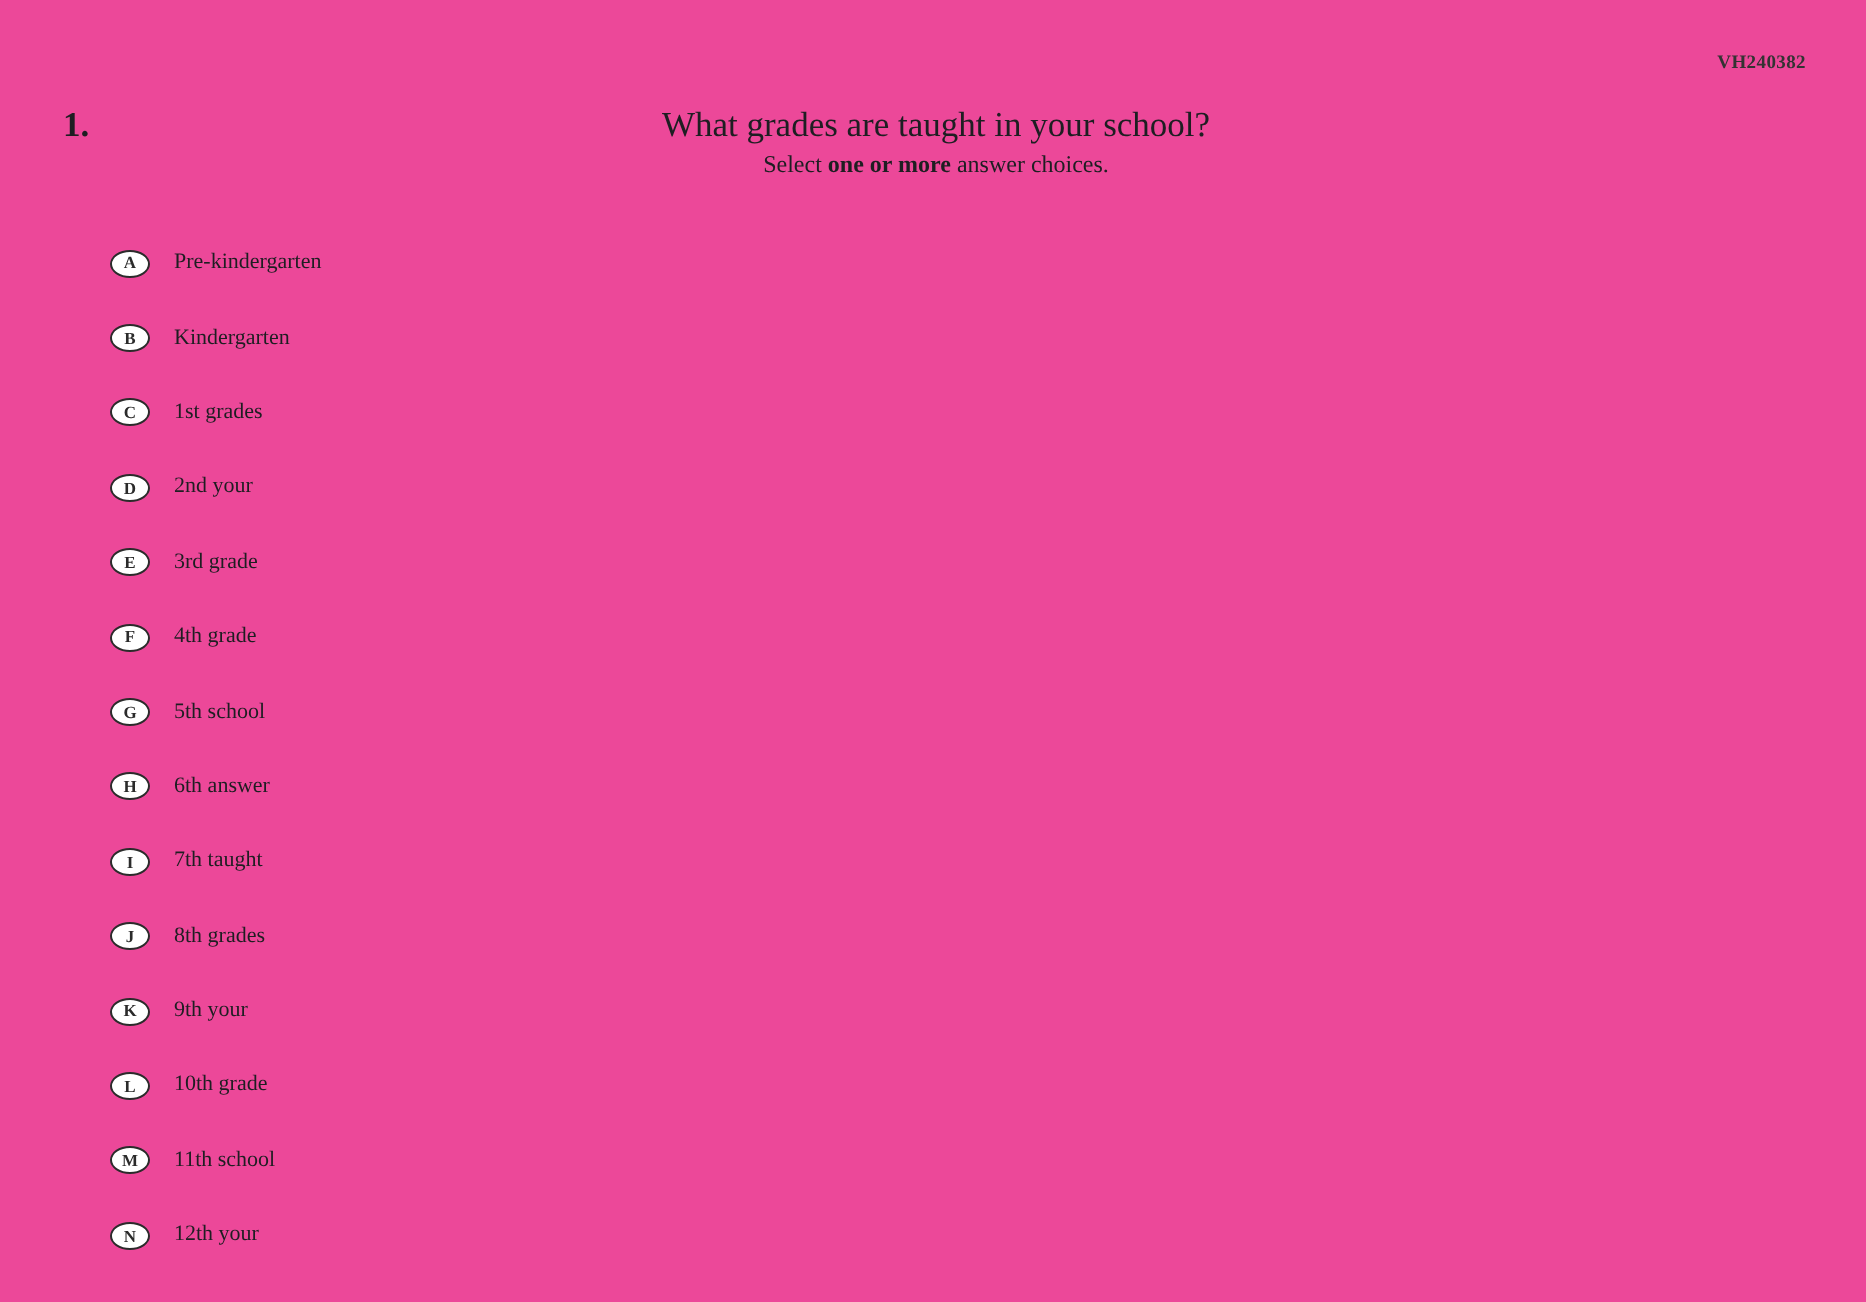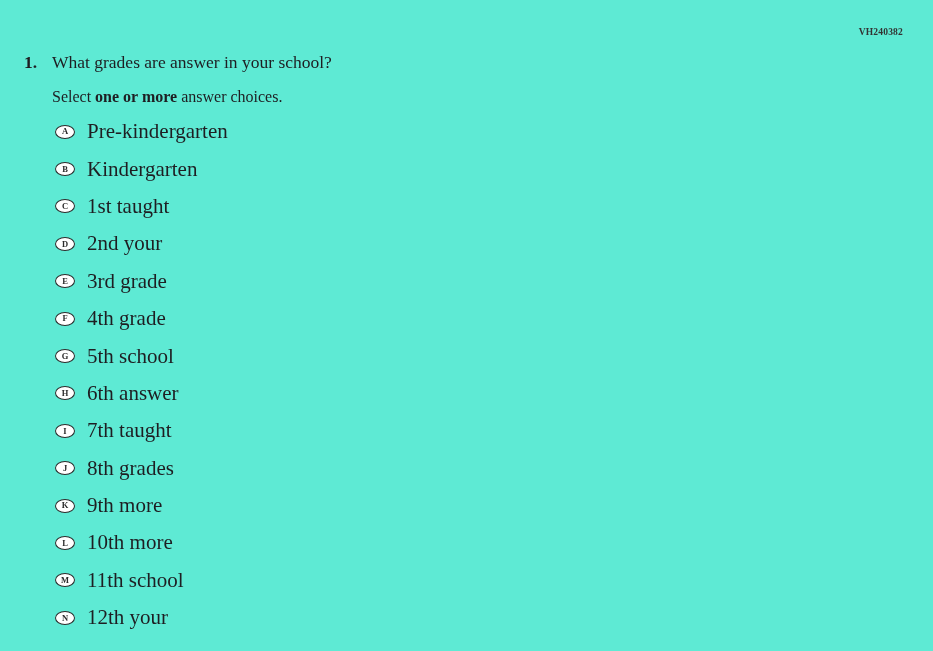--- a/index.html
+++ b/index.html
@@ -4,24 +4,25 @@
 <style>
   html, body {
     margin: 0;
     padding: 0;
     background: #ffffff;
   }
   .page {
     position: relative;
     width: 933px;
     height: 651px;
-    background: #5eead4;
+    background: #ec4899;
     font-family: "Liberation Serif", "DejaVu Serif", serif;
     color: #1e1e22;
     overflow: hidden;
+    text-align: center;
   }
   .accession-code {
     position: absolute;
     top: 27px;
     right: 30px;
     font-size: 9.5px;
     font-weight: bold;
     color: #333333;
     letter-spacing: 0.2px;
   }
@@ -39,23 +40,23 @@
   }
   .question-number {
     font-weight: bold;
     width: 28px;
     flex: 0 0 28px;
   }
   .question-text {
     flex: 1;
   }
   .instruction-line {
-    margin-top: 14px;
+    margin-top: 2px;
     margin-left: 28px;
-    font-size: 16px;
+    font-size: 12px;
     line-height: 1.2;
   }
   .instruction-bold {
     font-weight: bold;
   }
   .choices {
     position: absolute;
     top: 113px;
     left: 55px;
     width: 800px;
@@ -76,54 +77,54 @@
     justify-content: center;
     font-size: 8.5px;
     font-weight: 600;
     color: #2b2b2b;
     line-height: 1;
     box-sizing: content-box;
     background: #ffffff;
   }
   .choice-label {
     margin-left: 12px;
-    font-size: 21px;
+    font-size: 11px;
     line-height: 1;
     white-space: nowrap;
   }
 </style>
 </head>
 <body>
 
 <div class="page">
 
   <div class="accession-code">VH240382</div>
 
   <div class="question-block">
     <div class="question-line">
       <span class="question-number">1.</span>
-      <span class="question-text">What grades are answer in your school?</span>
+      <span class="question-text">What grades are taught in your school?</span>
     </div>
     <div class="instruction-line">
       <span>Select </span><span class="instruction-bold">one or more</span><span> answer choices.</span>
     </div>
   </div>
 
   <div class="choices">
       <div class="choice-row">
         <span class="choice-bubble">A</span>
         <span class="choice-label">Pre-kindergarten</span>
       </div>
       <div class="choice-row">
         <span class="choice-bubble">B</span>
         <span class="choice-label">Kindergarten</span>
       </div>
       <div class="choice-row">
         <span class="choice-bubble">C</span>
-        <span class="choice-label">1st taught</span>
+        <span class="choice-label">1st grades</span>
       </div>
       <div class="choice-row">
         <span class="choice-bubble">D</span>
         <span class="choice-label">2nd your</span>
       </div>
       <div class="choice-row">
         <span class="choice-bubble">E</span>
         <span class="choice-label">3rd grade</span>
       </div>
       <div class="choice-row">
@@ -141,25 +142,25 @@
       <div class="choice-row">
         <span class="choice-bubble">I</span>
         <span class="choice-label">7th taught</span>
       </div>
       <div class="choice-row">
         <span class="choice-bubble">J</span>
         <span class="choice-label">8th grades</span>
       </div>
       <div class="choice-row">
         <span class="choice-bubble">K</span>
-        <span class="choice-label">9th more</span>
+        <span class="choice-label">9th your</span>
       </div>
       <div class="choice-row">
         <span class="choice-bubble">L</span>
-        <span class="choice-label">10th more</span>
+        <span class="choice-label">10th grade</span>
       </div>
       <div class="choice-row">
         <span class="choice-bubble">M</span>
         <span class="choice-label">11th school</span>
       </div>
       <div class="choice-row">
         <span class="choice-bubble">N</span>
         <span class="choice-label">12th your</span>
       </div>
     </div>

